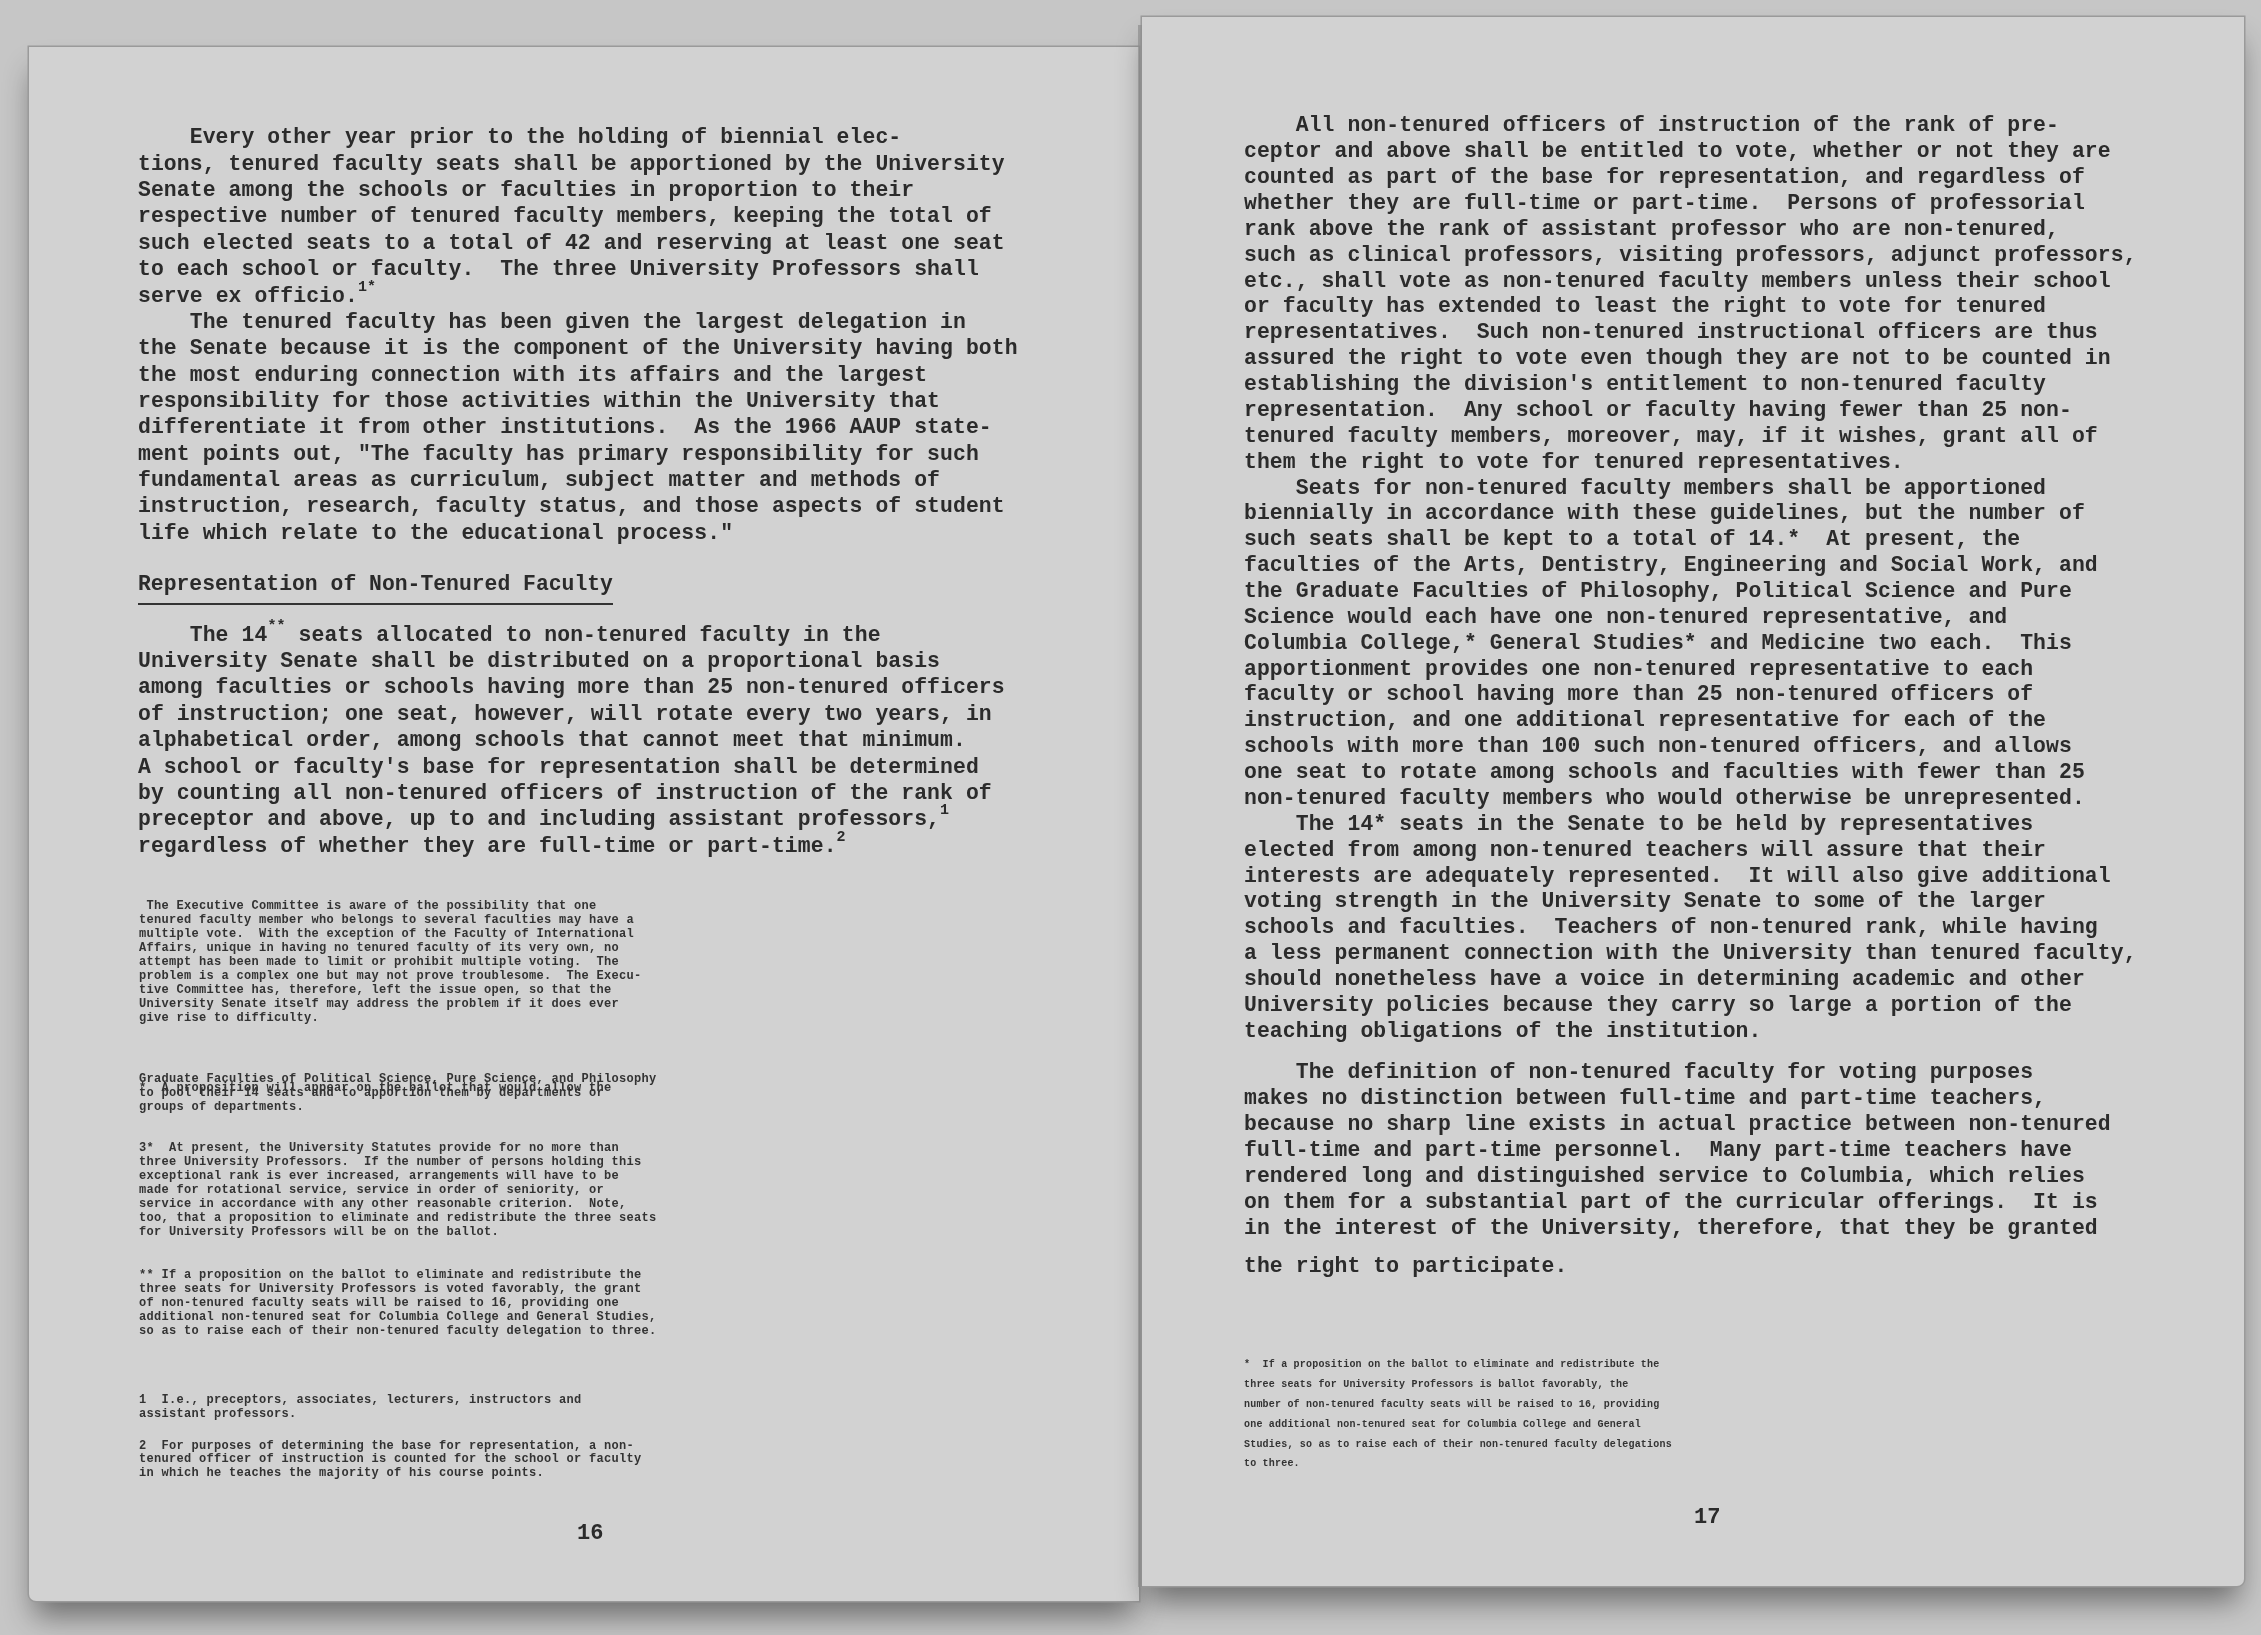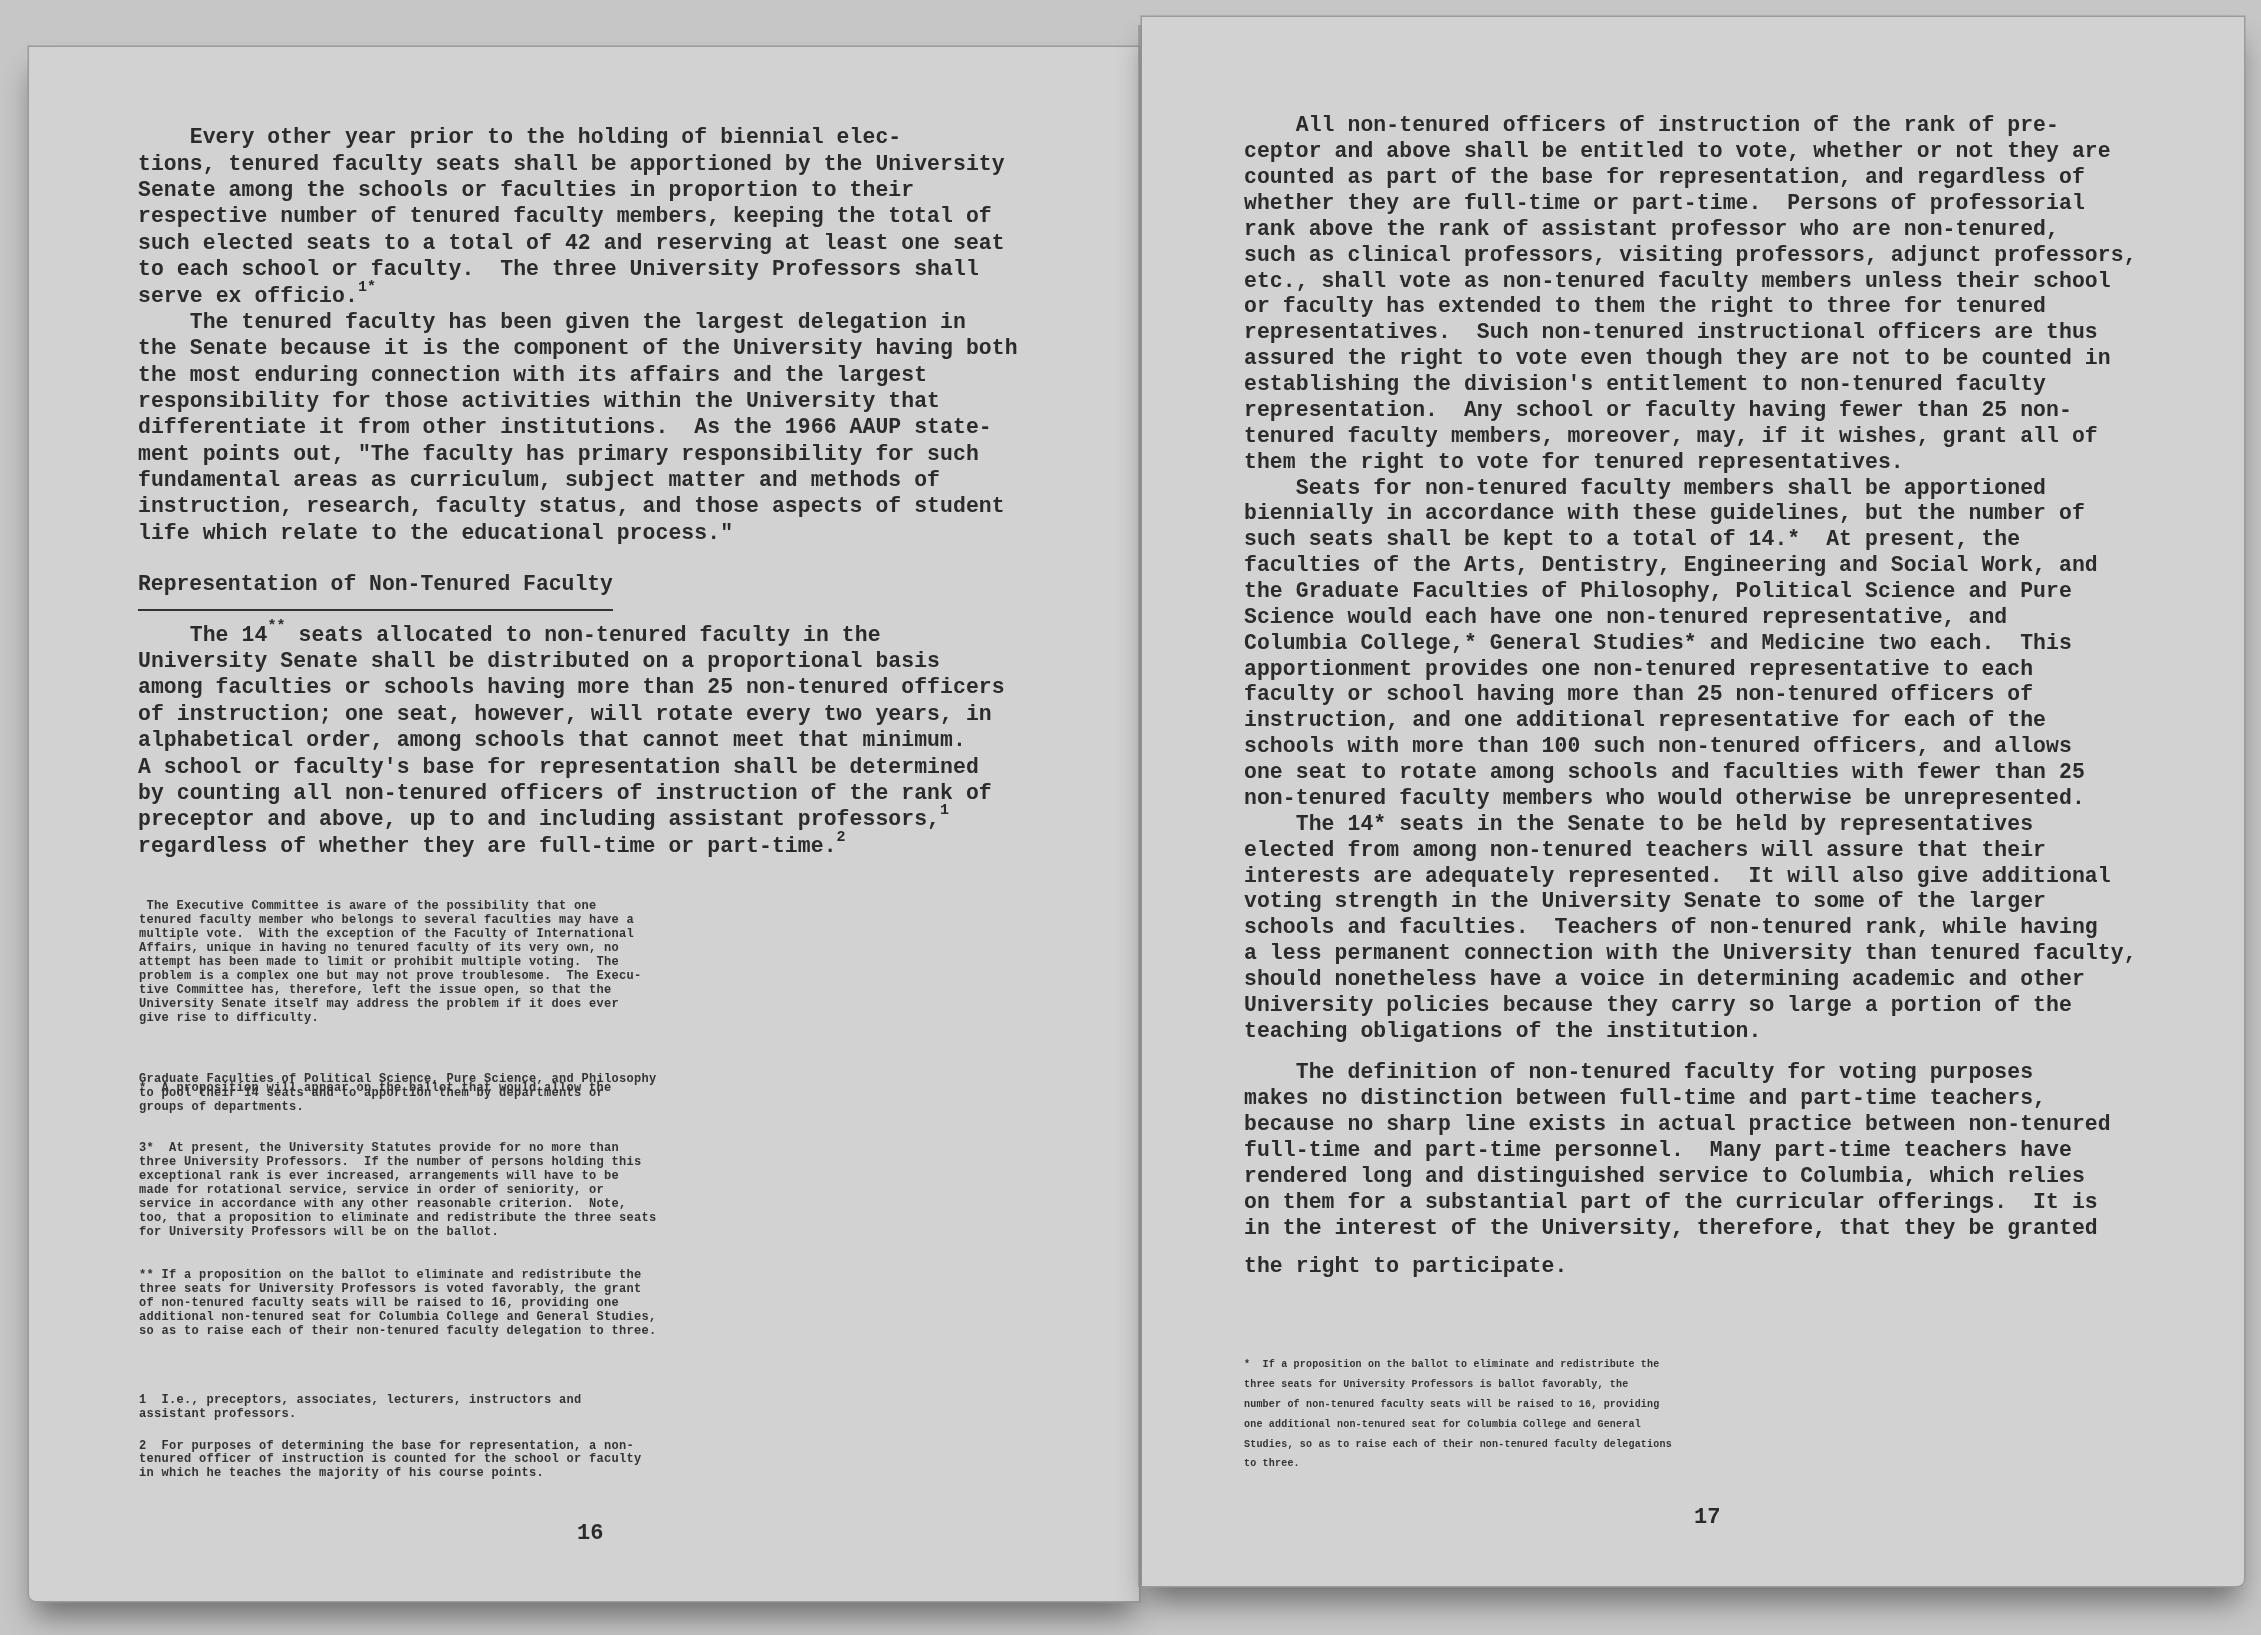--- a/index.html
+++ b/index.html
@@ -25,21 +25,21 @@
     color:#333; letter-spacing:0.3px;
   }
   .rfn-line {
     position:absolute; white-space:pre; font-size:10px; line-height:14.4px; font-weight:bold;
     color:#333; letter-spacing:0.2px;
   }
   .u { text-underline-offset:3px; text-decoration-thickness:1.5px; }
   sup { font-size:15px; line-height:0; position:relative; top:-3px; }
   .pnum { position:absolute; font-size:22px; font-weight:bold; color:#2b2b2b; }
   .heading { position:absolute; font-size:21.4px; line-height:26px; font-weight:bold; white-space:pre;
-    border-bottom:2.5px solid #333; padding-bottom:12px; color:#2b2b2b; }
+    border-bottom:2.5px solid #333; padding-bottom:6px; color:#2b2b2b; }
 </style>
 </head>
 <body>
 
 <div id="page-left" class="page"></div>
 <div id="page-right" class="page"></div>
 <div class="gutter"></div>
 
 <div id="left-content">
 
@@ -129,21 +129,21 @@
 
 <div id="right-content">
   <div>
     <div class="body-line" style="left:1244px;top:112px">    All non-tenured officers of instruction of the rank of pre-</div>
     <div class="body-line" style="left:1244px;top:138px">ceptor and above shall be entitled to vote, whether or not they are</div>
     <div class="body-line" style="left:1244px;top:164px">counted as part of the base for representation, and regardless of</div>
     <div class="body-line" style="left:1244px;top:190px">whether they are full-time or part-time.  Persons of professorial</div>
     <div class="body-line" style="left:1244px;top:216px">rank above the rank of assistant professor who are non-tenured,</div>
     <div class="body-line" style="left:1244px;top:242px">such as clinical professors, visiting professors, adjunct professors,</div>
     <div class="body-line" style="left:1244px;top:268px">etc., shall vote as non-tenured faculty members unless their school</div>
-    <div class="body-line" style="left:1244px;top:293px">or faculty has extended to them the right to three for tenured</div>
+    <div class="body-line" style="left:1244px;top:293px">or faculty has extended to least the right to vote for tenured</div>
     <div class="body-line" style="left:1244px;top:319px">representatives.  Such non-tenured instructional officers are thus</div>
     <div class="body-line" style="left:1244px;top:345px">assured the right to vote even though they are not to be counted in</div>
     <div class="body-line" style="left:1244px;top:371px">establishing the division's entitlement to non-tenured faculty</div>
     <div class="body-line" style="left:1244px;top:397px">representation.  Any school or faculty having fewer than 25 non-</div>
     <div class="body-line" style="left:1244px;top:423px">tenured faculty members, moreover, may, if it wishes, grant all of</div>
     <div class="body-line" style="left:1244px;top:449px">them the right to vote for tenured representatives.</div>
   </div>
 
   <div>
     <div class="body-line" style="left:1244px;top:475px">    Seats for non-tenured faculty members shall be apportioned</div>

